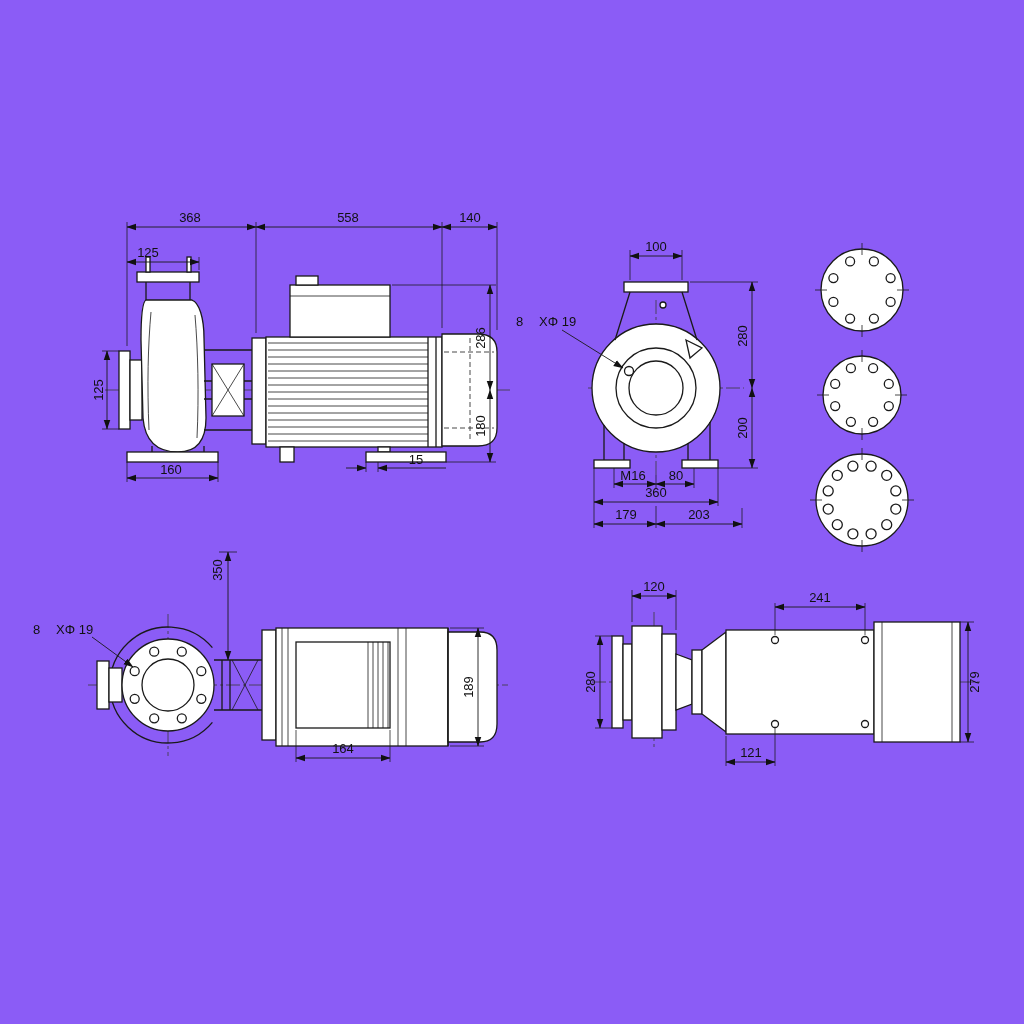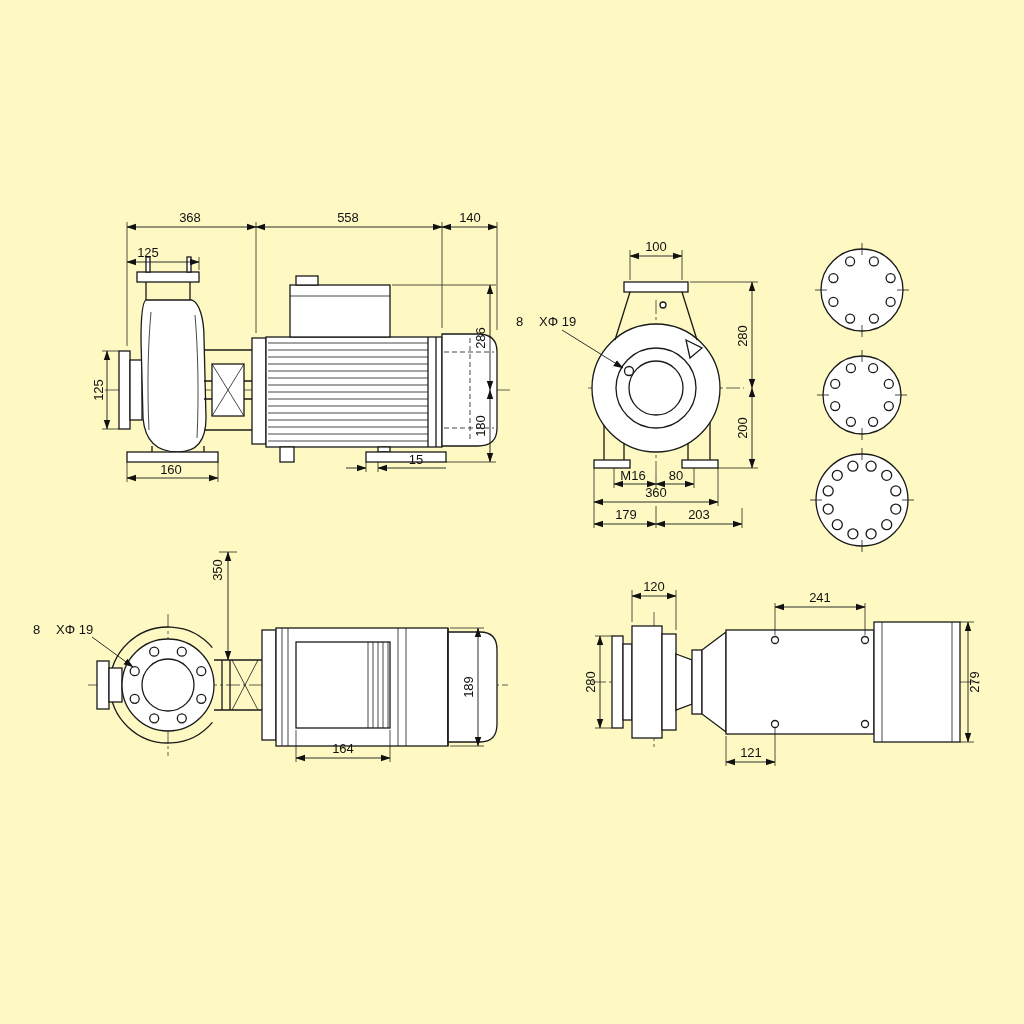--- a/index.html
+++ b/index.html
@@ -1,16 +1,16 @@
 <!DOCTYPE html>
 <html><head>
 <meta charset="utf-8">
 <style>
   html,body{margin:0;padding:0;background:#ffffff;}
-  .page{width:1024px;height:1024px;background:#fef9c3;position:relative;overflow:hidden;
+  .page{width:1024px;height:1024px;background:#8b5cf6;position:relative;overflow:hidden;
         font-family:"Liberation Sans",sans-serif;}
   svg{display:block;}
   .ol{stroke:#1a1a1a;stroke-width:1.3;fill:none;}
   .olw{stroke:#1a1a1a;stroke-width:1.3;fill:#ffffff;}
   .thin{stroke:#1a1a1a;stroke-width:0.8;fill:none;}
   .hid{stroke:#1a1a1a;stroke-width:0.8;fill:none;stroke-dasharray:5 3;}
   .cl{stroke:#3a3a3a;stroke-width:0.8;fill:none;stroke-dasharray:14 3 3 3;}
   .dim{stroke:#1a1a1a;stroke-width:0.9;fill:none;}
   .ext{stroke:#1a1a1a;stroke-width:0.75;fill:none;}
   .dtxt{font:13px "Liberation Sans",sans-serif;fill:#111111;}

